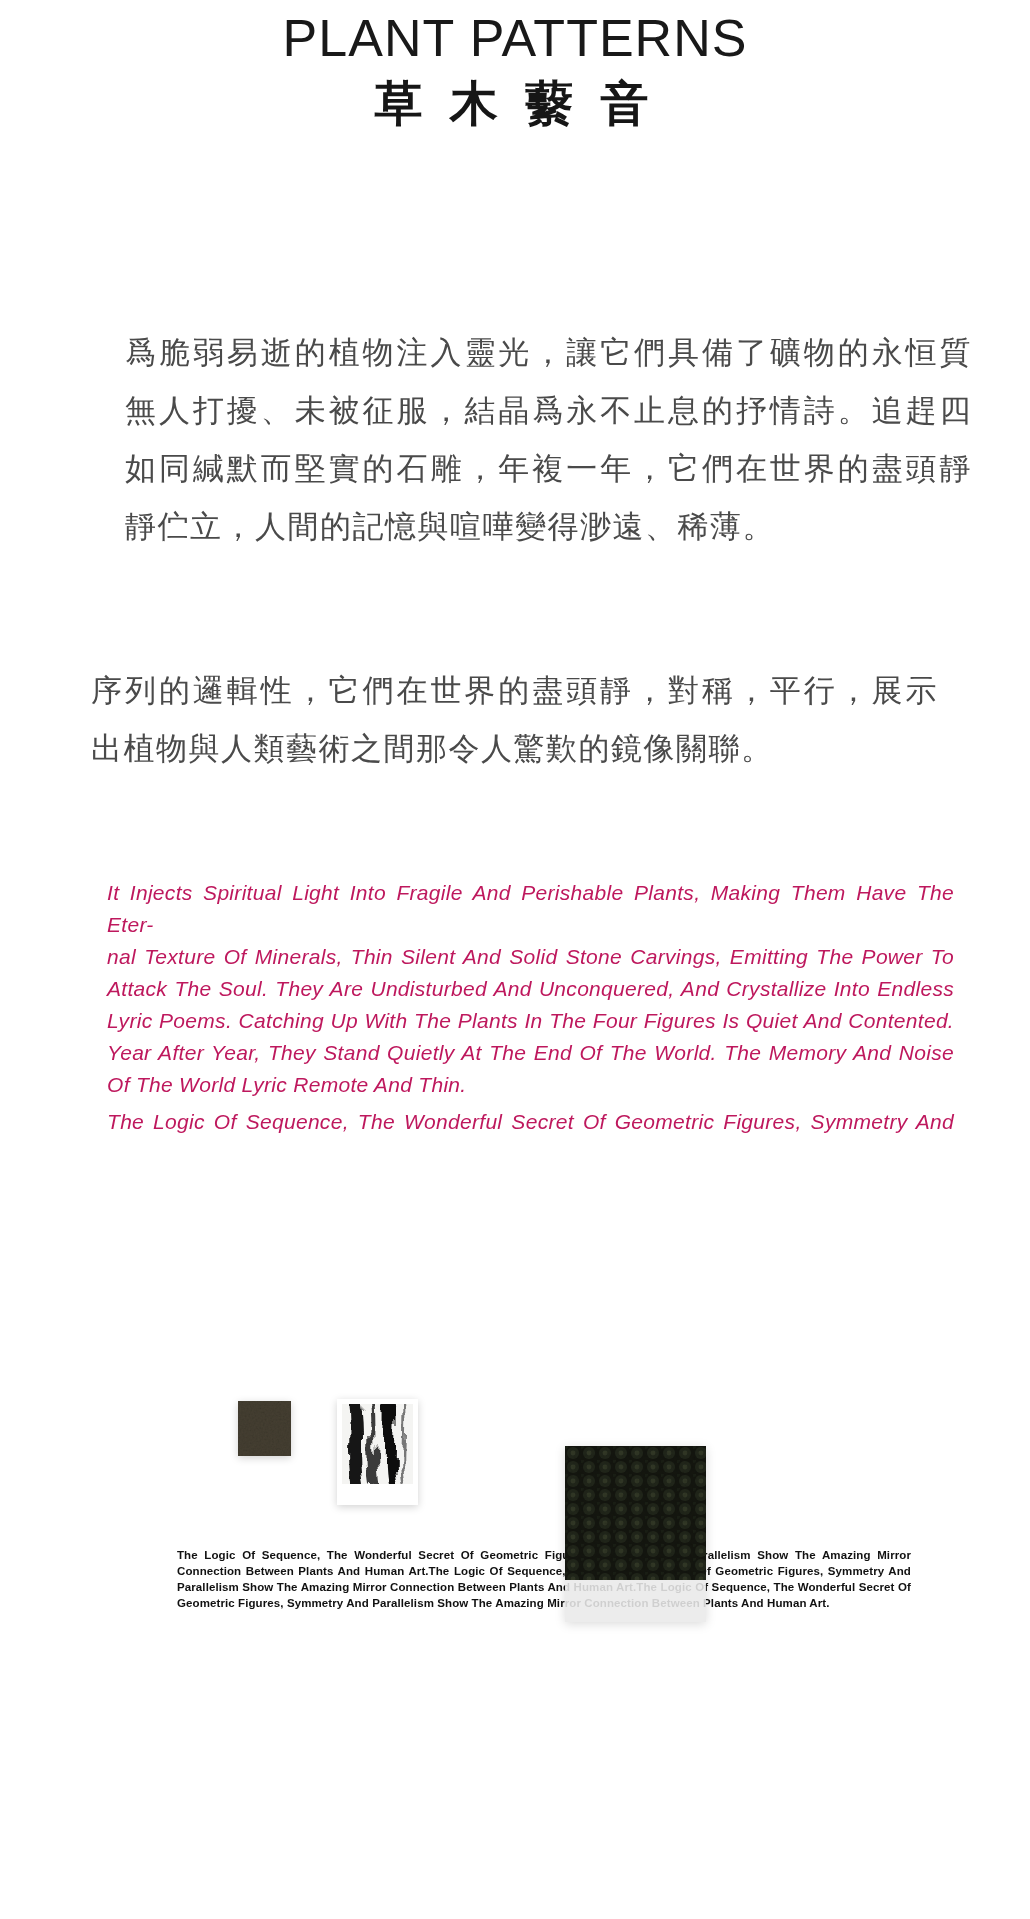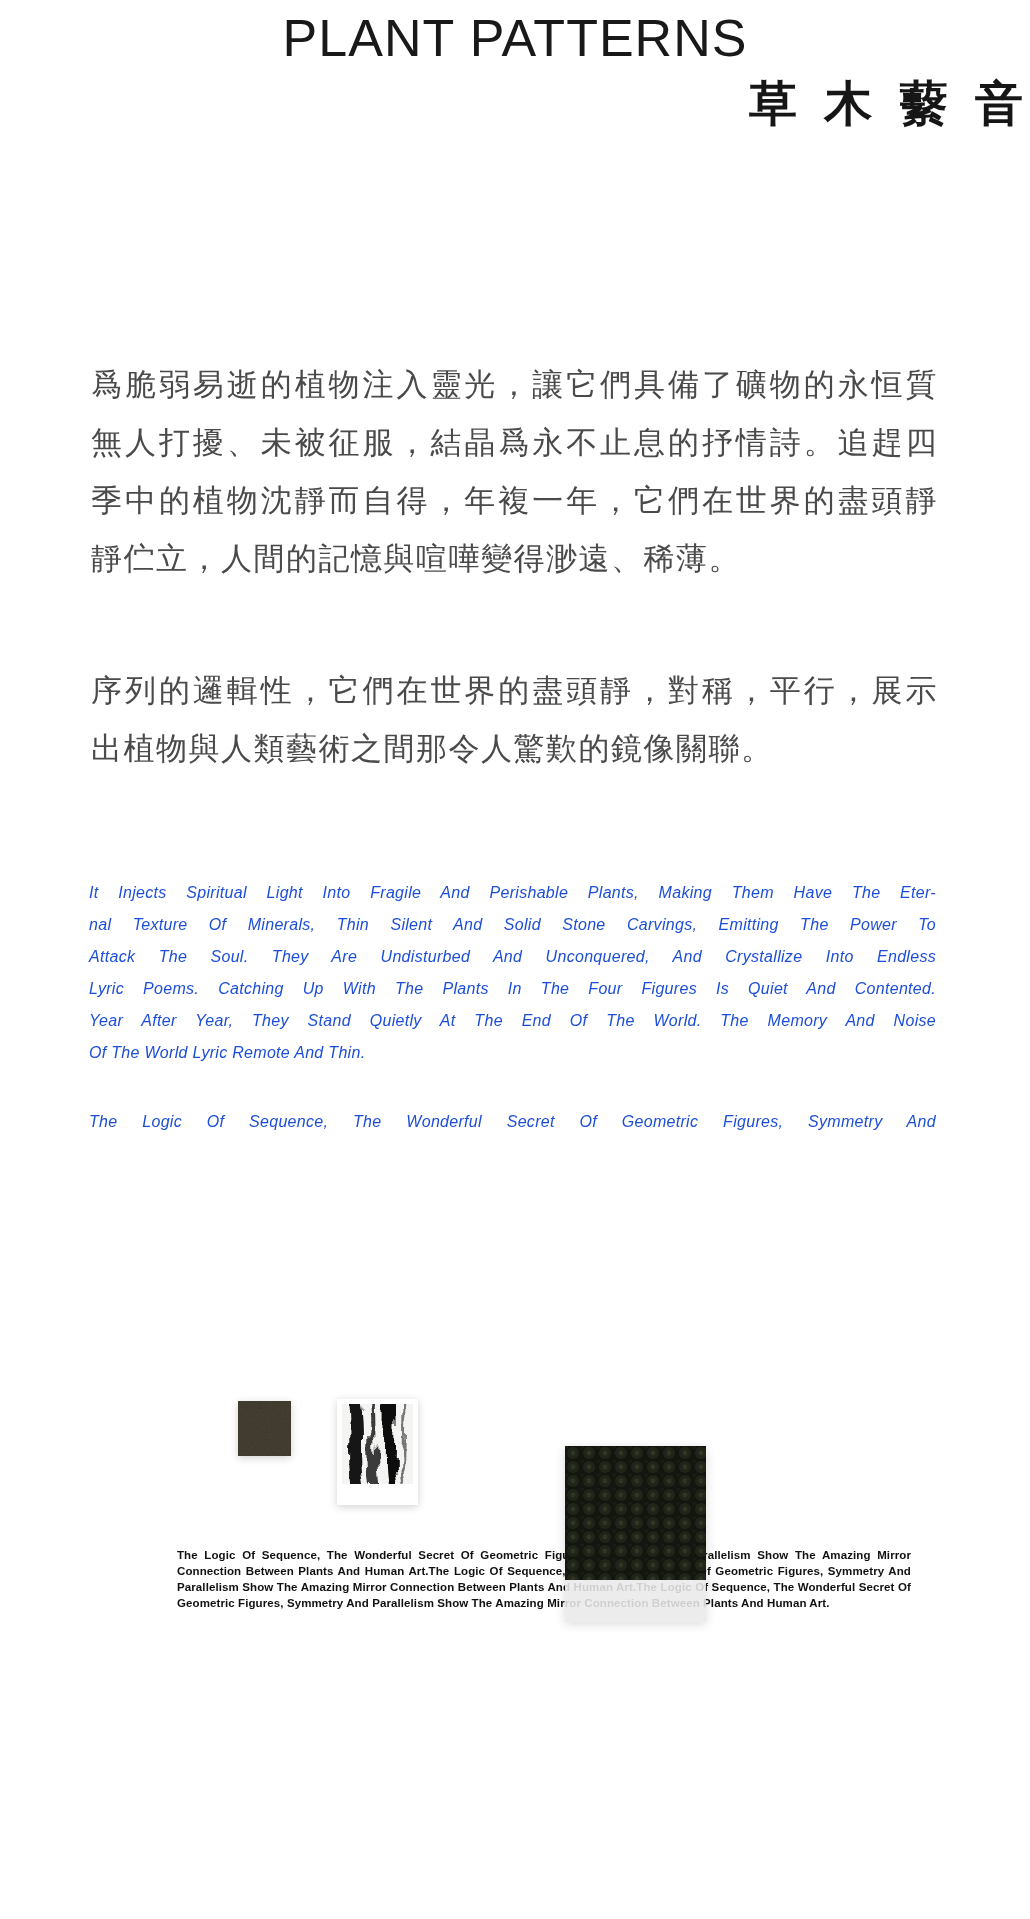--- a/index.html
+++ b/index.html
@@ -7,30 +7,30 @@
     position:relative;width:1030px;height:1667px;margin:0 auto;
     background:#ffffff;overflow:hidden;
     font-family:"Liberation Sans","DejaVu Sans",sans-serif;
   }
   .abs{position:absolute;}
   .title-en{
     left:0;right:0;top:8px;text-align:center;
     font-size:52px;font-weight:400;letter-spacing:1px;color:#191919;
   }
   .title-zh{
-    left:0;right:0;top:72px;text-align:right;
+    left:0;right:0;top:72px;text-align:center;
     font-size:48px;font-weight:600;letter-spacing:7px;color:#161616;
   }
   .zh-para{
     left:91px;width:847px;color:#4a4a4a;
     font-size:31px;line-height:58px;letter-spacing:1.5px;font-weight:300;
   }
   .en-para{
-    left:89px;width:847px;color:#1d4ed8;font-style:italic;
-    font-size:16px;line-height:32px;letter-spacing:0.3px;
+    left:107px;width:847px;color:#be185d;font-style:italic;
+    font-size:21px;line-height:32px;letter-spacing:0.3px;
   }
   .line-j{text-align:justify;text-align-last:justify;}
   .line-l{text-align:right;text-align-last:left;}
   .caption{
     left:177px;width:734px;top:1547px;z-index:1;
     color:#111111;font-size:11.5px;line-height:16px;font-weight:700;
     text-align:justify;letter-spacing:0.1px;
   }
   .photo-card{box-shadow:0 2px 8px rgba(0,0,0,0.18);background:#ffffff;}
   .photo-card svg{display:block;}
@@ -47,24 +47,24 @@
   .photo-ink{left:559px;top:1677px;width:286px;height:260px;z-index:2;}
 </style>
 </head>
 <body>
 
 <div class="page">
 
   <div class="abs title-en">PLANT PATTERNS</div>
   <div class="abs title-zh">草 木 蘻 音</div>
 
-  <div class="abs zh-para" style="top:356px;">
+  <div class="abs zh-para" style="top:324px;margin-left:34px;">
     <div class="line-j">爲脆弱易逝的植物注入靈光，讓它們具備了礦物的永恒質</div>
     <div class="line-j">無人打擾、未被征服，結晶爲永不止息的抒情詩。追趕四</div>
-    <div class="line-j">季中的植物沈靜而自得，年複一年，它們在世界的盡頭靜</div>
+    <div class="line-j">如同緘默而堅實的石雕，年複一年，它們在世界的盡頭靜</div>
     <div class="line-l">靜伫立，人間的記憶與喧嘩變得渺遠、稀薄。</div>
   </div>
 
   <div class="abs zh-para" style="top:662px;">
     <div class="line-j">序列的邏輯性，它們在世界的盡頭靜，對稱，平行，展示</div>
     <div class="line-l">出植物與人類藝術之間那令人驚歎的鏡像關聯。</div>
   </div>
 
   <div class="abs en-para" style="top:877px;">
     <div class="line-j">It Injects Spiritual Light Into Fragile And Perishable Plants, Making Them Have The Eter-</div>

